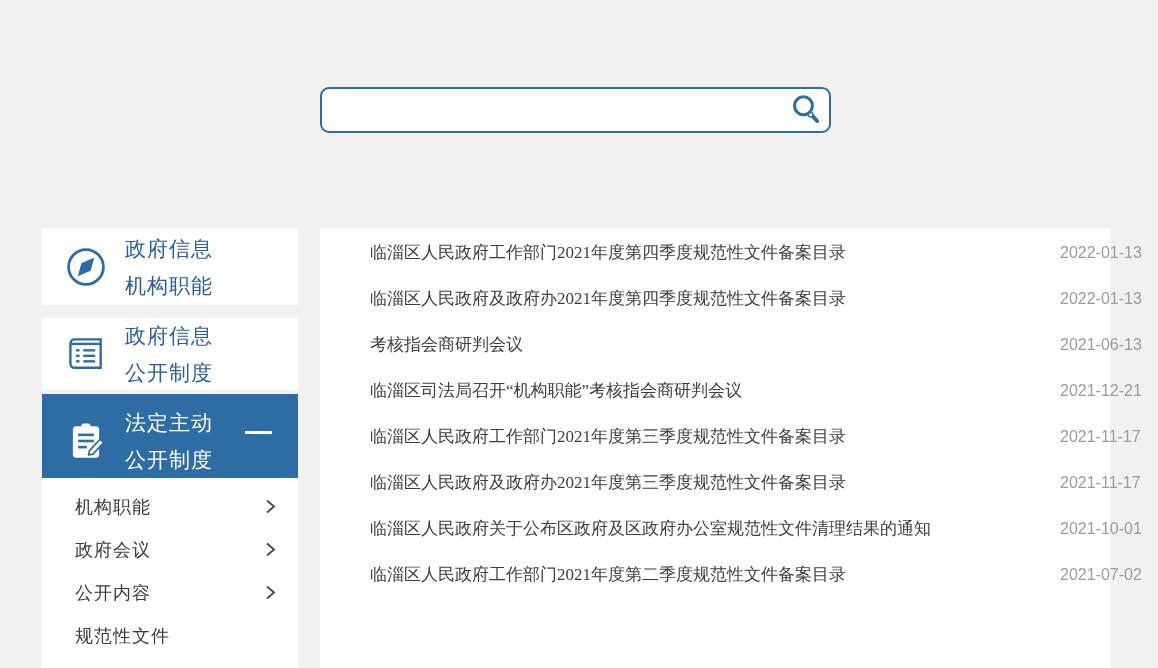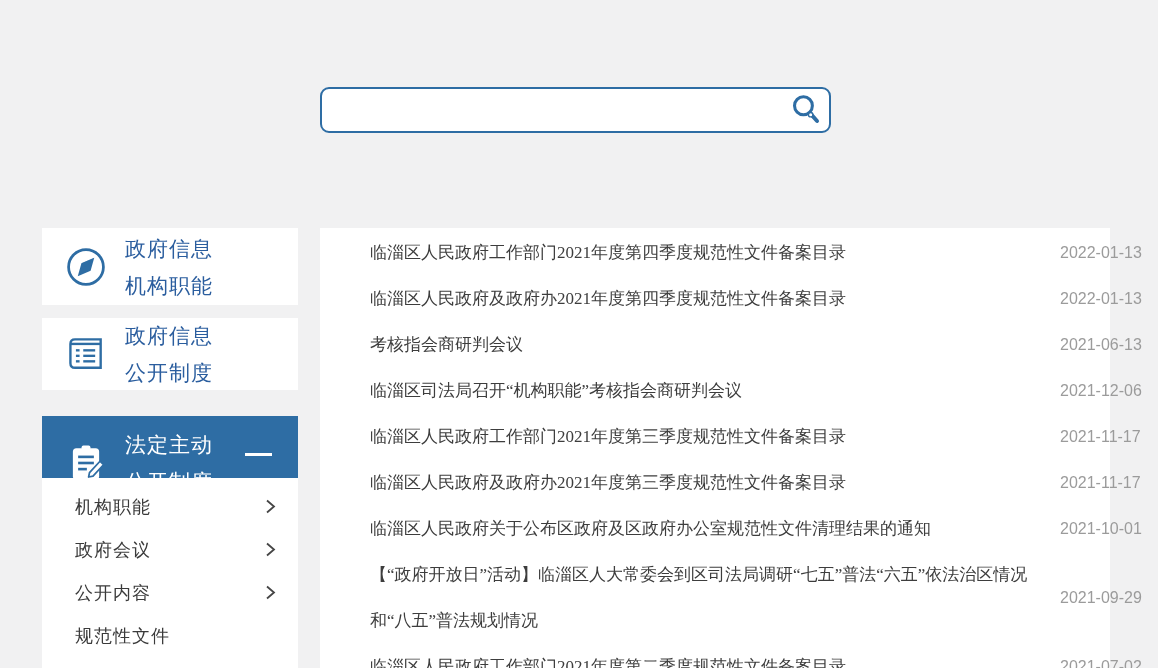--- a/index.html
+++ b/index.html
@@ -37,21 +37,21 @@
   .side-group .icon-box {
     width: 44px; height: 44px; margin-left: 22px; flex: none;
     color: #2e6da4; display: flex; align-items: center; justify-content: center;
   }
   .side-group .glabel {
     margin-left: 17px; font-size: 21px; line-height: 37px;
     color: #2a5d9e; font-weight: 500; letter-spacing: 1px;
   }
   .g1 { top: 228px; height: 77px; }
   .g2 { top: 318px; height: 72px; }
-  .g3 { top: 416px; height: 94px; background: #2e6da4; }
+  .g3 { top: 394px; height: 94px; background: #2e6da4; }
   .g3 .glabel { color: #fff; }
   .g3 .icon-box { color: #fff; }
   .minus-bar {
     position: absolute; right: 26px; top: 37px;
     width: 27px; height: 3px; background: #fff;
   }
 
   .submenu {
     position: absolute; left: 42px; top: 478px; width: 256px; height: 226px;
     background: #fff; padding-top: 7px;
@@ -190,42 +190,38 @@
     <span class="list-date">2022-01-13</span>
   </div>
 
   <div class="list-row">
     <span class="list-title">考核指会商研判会议</span>
     <span class="list-date">2021-06-13</span>
   </div>
 
   <div class="list-row">
     <span class="list-title">临淄区司法局召开“机构职能”考核指会商研判会议</span>
-    <span class="list-date">2021-12-06</span>
+    <span class="list-date">2021-12-21</span>
   </div>
 
   <div class="list-row">
     <span class="list-title">临淄区人民政府工作部门2021年度第三季度规范性文件备案目录</span>
     <span class="list-date">2021-11-17</span>
   </div>
 
   <div class="list-row">
     <span class="list-title">临淄区人民政府及政府办2021年度第三季度规范性文件备案目录</span>
     <span class="list-date">2021-11-17</span>
   </div>
 
   <div class="list-row">
     <span class="list-title">临淄区人民政府关于公布区政府及区政府办公室规范性文件清理结果的通知</span>
     <span class="list-date">2021-10-01</span>
   </div>
 
-  <div class="list-row">
-    <span class="list-title">【“政府开放日”活动】临淄区人大常委会到区司法局调研“七五”普法“六五”依法治区情况和“八五”普法规划情况</span>
-    <span class="list-date">2021-09-29</span>
-  </div>
 
   <div class="list-row">
     <span class="list-title">临淄区人民政府工作部门2021年度第二季度规范性文件备案目录</span>
     <span class="list-date">2021-07-02</span>
   </div>
 </div>
 
 </div>
 
 </body></html>

